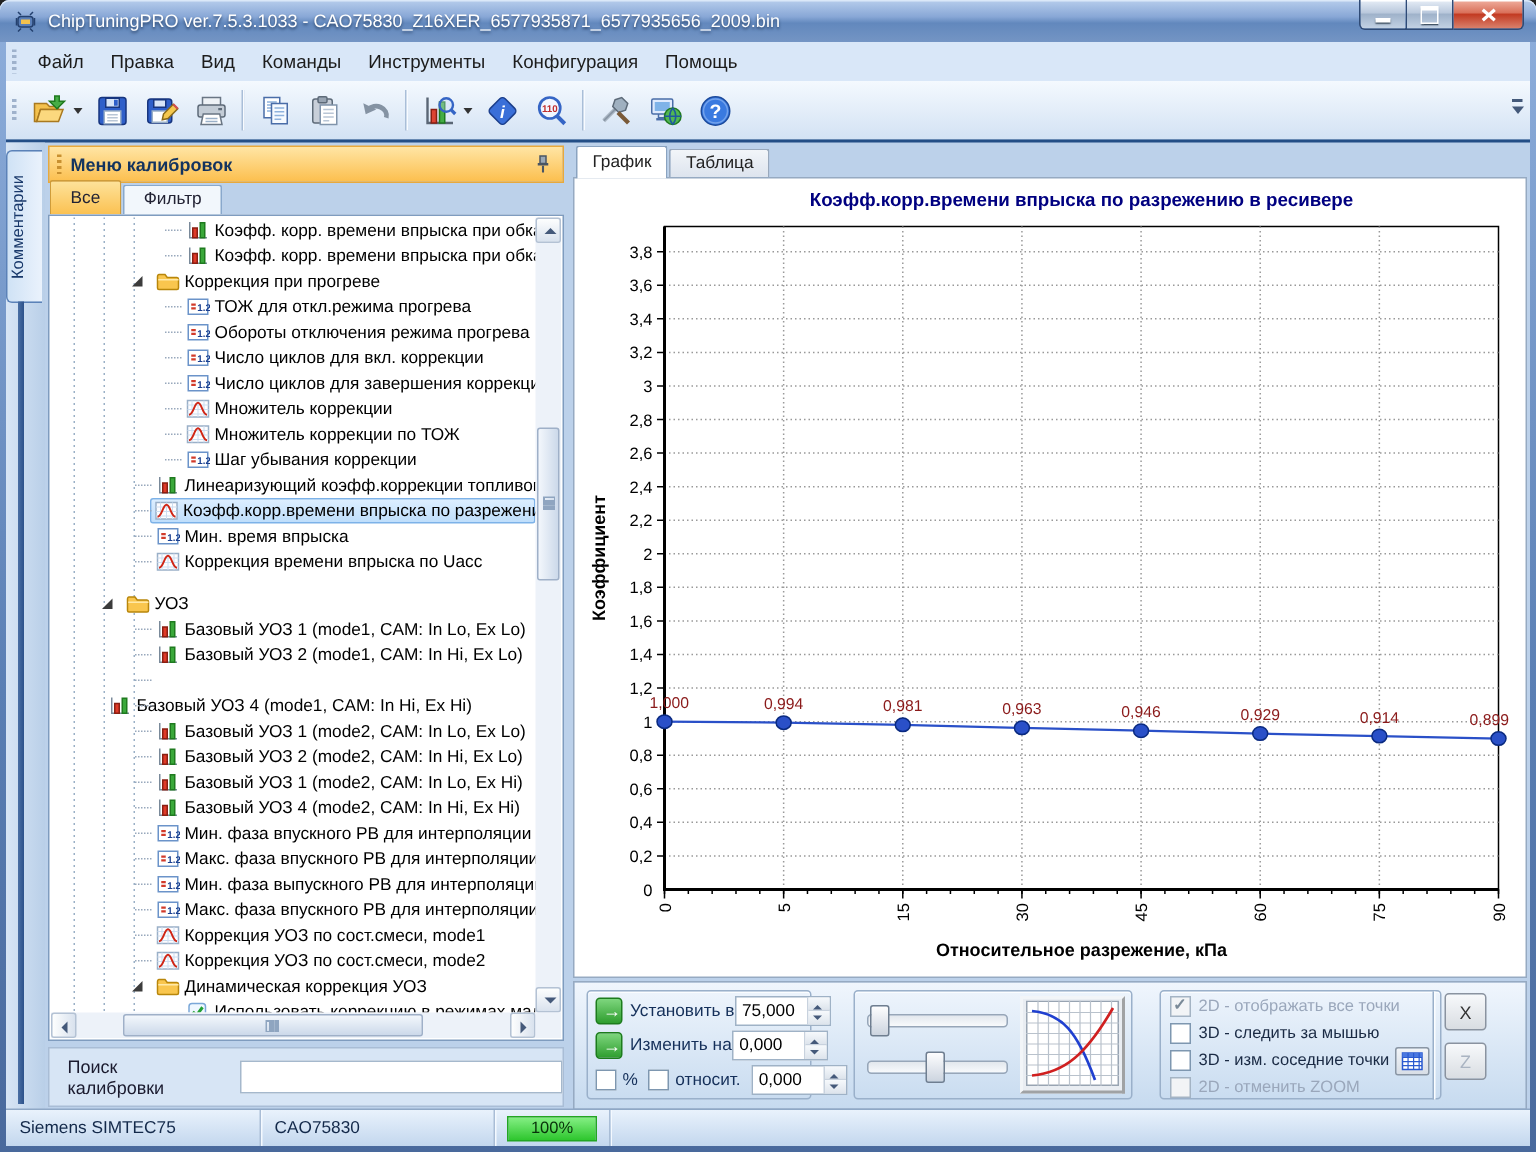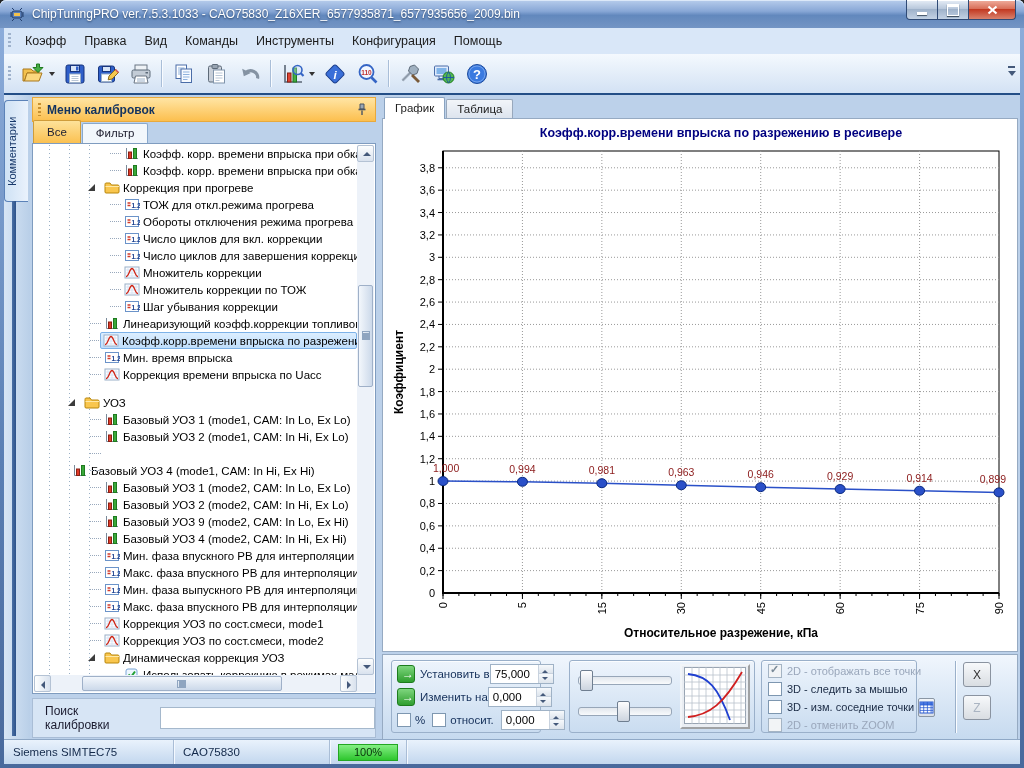--- a/index.html
+++ b/index.html
@@ -87,21 +87,21 @@
   .ws-tab{height:18px;line-height:18px;padding:0 10px;font-size:11.5px;color:#222;background:linear-gradient(180deg,#f2f5f9,#dde4ee);border:1px solid #98a8bc;border-bottom:none;border-radius:2px 2px 0 0;margin-right:1px}
   .ws-tab.active{height:21px;line-height:21px;background:#fff;border-color:#8aa3c0;margin-bottom:-1px}
   .chart-area{position:absolute;left:0;right:0;top:23px;bottom:88px;background:#fff;border:1px solid #96aac2;box-sizing:border-box}
   .chart-area svg{display:block;margin:2px 0 0 6px}
   svg text{font-family:"Liberation Sans",sans-serif}
   
   .controls{position:absolute;left:0;right:0;bottom:0;height:86px;background:linear-gradient(180deg,#f0f6fd,#c6daef);border:1px solid #96aac2;box-sizing:border-box}
   .grp{position:absolute;top:5px;height:73px;border:1px solid #9ab0ca;border-radius:3px;box-shadow:inset 0 1px 0 #fbfdff;box-sizing:border-box}
   .g1{left:8px;width:150px}
   .g2{left:186px;width:186px}
-  .g3{left:378px;width:156px}
+  .g3{left:390px;width:188px}
   .crow{display:flex;align-items:center;height:21px;margin:2px 5px 0 5px}
   .gbtn{width:18px;height:18px;border:1px solid #1d7c1d;border-radius:3px;background:linear-gradient(180deg,#7ed67e,#2f9e2f);margin-right:5px;padding:0;position:relative;flex:none}
   .gbtn::after{content:"\2192";position:absolute;left:4px;top:1px;color:#fff;font-size:12px;font-weight:bold}
   .clabel{font-size:11.5px;color:#15305a;flex:1;white-space:nowrap}
   .clabel.sm{flex:none;margin-right:7px}
   .spin{width:64px;height:20px;background:#fff;border:1px solid #9fb2c6;display:flex;margin-left:auto;flex:none;box-sizing:border-box}
   .spinval{flex:1;font-size:11.5px;padding:3px 0 0 4px;color:#000}
   .spinarrows{width:14px;border-left:1px solid #c8d2de;display:flex;flex-direction:column}
   .spinarrows i{flex:1;position:relative;background:linear-gradient(180deg,#f6f9fc,#dde4ec);border-bottom:1px solid #c8d2de}
   .spinarrows i:last-child{border-bottom:none}
@@ -159,21 +159,21 @@
         <svg width="11" height="10" viewBox="0 0 11 10">
             <path d="M1.5 1.5l8 7M9.5 1.5l-8 7" stroke="#fff" stroke-width="2.2"></path>
           </svg>
       </div>
     </div>
   </div>
 
   <div class="menubar">
     <span class="grip"></span>
     <div class="menu-items">
-        <span class="menu-item">Коэфф</span>
+        <span class="menu-item">Файл</span>
         <span class="menu-item">Правка</span>
         <span class="menu-item">Вид</span>
         <span class="menu-item">Команды</span>
         <span class="menu-item">Инструменты</span>
         <span class="menu-item">Конфигурация</span>
         <span class="menu-item">Помощь</span>
       </div>
   </div>
 
   <div class="toolbar">
@@ -609,21 +609,21 @@
             <div class="trow" style="padding-left: 68px;">
               <i class="conn" style="left: 56px;"></i>
               <span class="rowinner">
                 <span class="ticon">
                   <svg width="16" height="13" viewBox="0 0 16 13">
                     <path d="M2.5 1v10.5H14" fill="none" stroke="#7a8a9a"></path>
                     <rect x="4.5" y="5" width="3" height="6.5" fill="#e03a28" stroke="#8a1f12"></rect>
                     <rect x="9.5" y="1.5" width="3" height="10" fill="#3aa83a" stroke="#1f7a1f"></rect>
                   </svg>
                 </span>
-                <span class="tlabel">Базовый УОЗ 9 (mode2, CAM: In Lo, Ex Hi)</span>
+                <span class="tlabel">Базовый УОЗ 1 (mode2, CAM: In Lo, Ex Hi)</span>
               </span>
             </div>
             <div class="trow" style="padding-left: 68px;">
               <i class="conn" style="left: 56px;"></i>
               <span class="rowinner">
                 <span class="ticon">
                   <svg width="16" height="13" viewBox="0 0 16 13">
                     <path d="M2.5 1v10.5H14" fill="none" stroke="#7a8a9a"></path>
                     <rect x="4.5" y="5" width="3" height="6.5" fill="#e03a28" stroke="#8a1f12"></rect>
                     <rect x="9.5" y="1.5" width="3" height="10" fill="#3aa83a" stroke="#1f7a1f"></rect>

